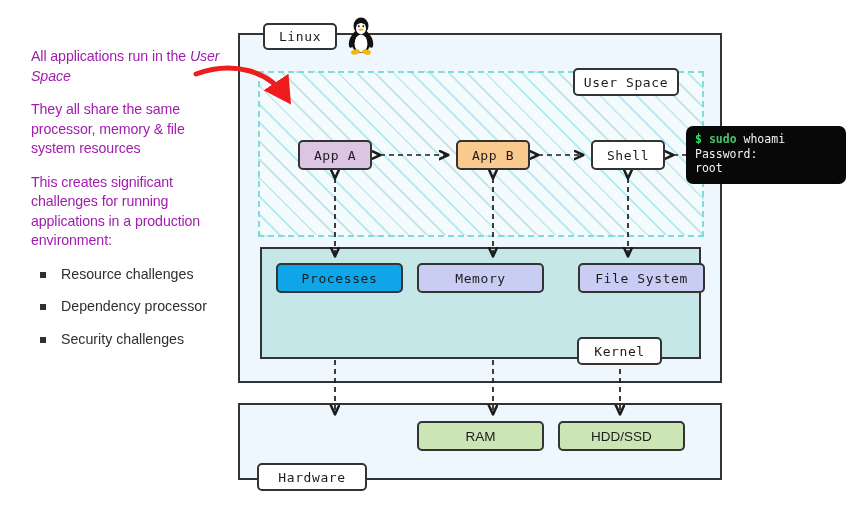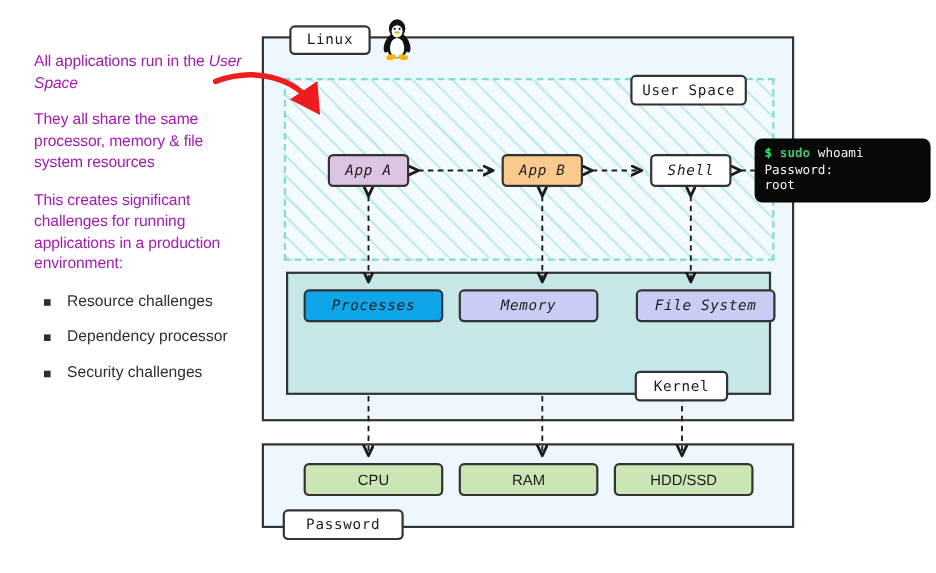--- a/index.html
+++ b/index.html
@@ -148,21 +148,20 @@
     border: 2px solid #333333;
     border-radius: 5px;
     box-sizing: border-box;
     display: flex;
     align-items: center;
     justify-content: center;
     font-size: 13px;
     letter-spacing: 0.6px;
     color: #1c1c1c;
     white-space: nowrap;
-    font-style: italic;
   }
 
   #node-app-a { left: 298px; top: 140px; width: 74px;  height: 30px; background: #dcc5e3; }
   #node-app-b { left: 456px; top: 140px; width: 74px;  height: 30px; background: #fac98e; }
   #node-shell { left: 591px; top: 140px; width: 74px;  height: 30px; background: #ffffff; }
 
   
   #node-processes  { left: 276px; top: 263px; width: 127px; height: 30px; background: #0ea5e9; }
   #node-memory     { left: 417px; top: 263px; width: 127px; height: 30px; background: #c9cdf4; }
   #node-filesystem { left: 558px; top: 263px; width: 127px; height: 30px; background: #c9cdf4; margin-left: 20px; }
@@ -278,31 +277,30 @@
     <path d="M26,29 Q32,25 38,29 Q32,34 26,29 Z" fill="#f5b60c"></path>
     <ellipse cx="14" cy="52" rx="5.5" ry="14" fill="#111111" transform="rotate(15 14 52)"></ellipse>
     <ellipse cx="50" cy="52" rx="5.5" ry="14" fill="#111111" transform="rotate(-15 50 52)"></ellipse>
     <ellipse cx="21" cy="74" rx="9" ry="5" fill="#f5b60c" transform="rotate(-12 21 74)"></ellipse>
     <ellipse cx="43" cy="74" rx="9" ry="5" fill="#f5b60c" transform="rotate(12 43 74)"></ellipse>
   </svg>
 
   <div class="tag mono" id="tag-linux">Linux</div>
   <div class="tag mono" id="tag-user-space">User Space</div>
   <div class="tag mono" id="tag-kernel">Kernel</div>
-  <div class="tag mono" id="tag-hardware">Password</div>
+  <div class="tag mono" id="tag-hardware">Hardware</div>
 
   <div class="node mono" id="node-app-a">App A</div>
   <div class="node mono" id="node-app-b">App B</div>
   <div class="node mono" id="node-shell">Shell</div>
 
   <div class="node mono" id="node-processes">Processes</div>
   <div class="node mono" id="node-memory">Memory</div>
   <div class="node mono" id="node-filesystem">File System</div>
 
-  <div class="hw-node" id="node-cpu">CPU</div>
   <div class="hw-node" id="node-hddssd">HDD/SSD</div>
   <div class="hw-node" id="node-ram">RAM</div>
 
   <div id="terminal">
     <div><span class="prompt">$</span> <span class="cmd">sudo</span> <span class="arg">whoami</span></div>
     <div>Password:</div>
     <div>root</div>
   </div>
 
 </div>

